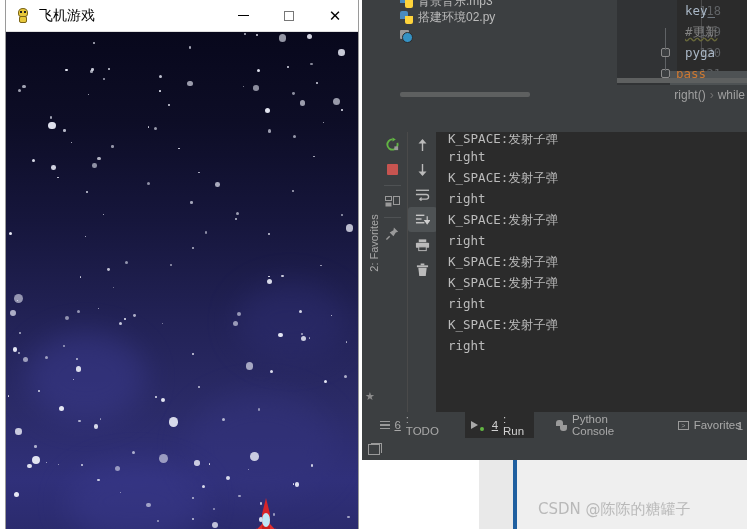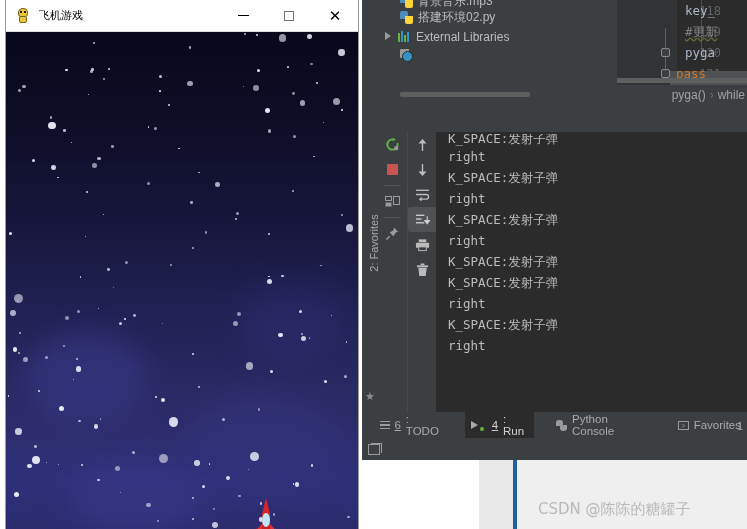--- a/index.html
+++ b/index.html
@@ -272,21 +272,21 @@
   .game-icon .eye {
     position: absolute; width: 2px; height: 2px; background: #222; top: 3px;
   }
   .game-icon .eye.l { left: 5px; }
   .game-icon .eye.r { left: 9px; }
   .game-icon .body {
     position: absolute; left: 4px; top: 8px; width: 8px; height: 7px;
     background: #e8c83c; border: 1px solid #7a6417; border-radius: 2px;
   }
   .game-title-text {
-    margin-left: 8px; font-size: 11px; color: #000000;
+    margin-left: 8px; font-size: 14px; color: #000000;
     font-family: Liberation Serif, serif;
   }
   .win-ctrls {
     margin-left: auto; display: flex; align-items: center; height: 32px;
   }
   .wbtn {
     width: 46px; height: 32px; display: flex; align-items: center; justify-content: center;
     color: #000; font-size: 13px;
   }
   .wbtn .min-bar { width: 11px; height: 1px; background: #000; }
@@ -339,30 +339,20 @@
 
     <div class="project-panel">
       <div class="tree-row indent1 clip" style="height:14px; overflow:hidden; margin-top:-6px;">
         <span class="py-icon"></span>
         <span>背景音乐.mp3</span>
       </div>
       <div class="tree-row indent1">
         <span class="py-icon"></span>
         <span>搭建环境02.py</span>
       </div>
-      <div class="tree-row">
-        <span class="tree-arrow"></span>
-        <span class="lib-icon">
-            <i></i>
-            <i></i>
-            <i></i>
-            <i></i>
-          </span>
-        <span>External Libraries</span>
-      </div>
       <div class="tree-row indent1">
         <span class="scratch-icon"></span>
       </div>
       <div class="tree-scroll"></div>
     </div>
 
     <div class="editor">
       <div class="gutter"></div>
       <div class="guide-line"></div>
 
@@ -379,21 +369,21 @@
       <div class="sel-bar"></div>
 
       <div class="code-line c-ident" style="top:3px;">key_</div>
       <div class="code-line c-comment" style="top:24px;">#更新</div>
       <div class="code-line c-ident" style="top:45px;">pyga</div>
       <div class="code-line c-kw" style="top:66px; left:59px;">pass</div>
     </div>
     <div class="editor-scroll"></div>
 
     <div class="breadcrumb">
-      <span>pyga()</span>
+      <span>right()</span>
       <span class="bc-sep">›</span>
       <span>while</span>
     </div>
 
 
     <div class="fav-bar">
       <div class="fav-label">2: Favorites</div>
       <div class="fav-star">★</div>
     </div>
 

